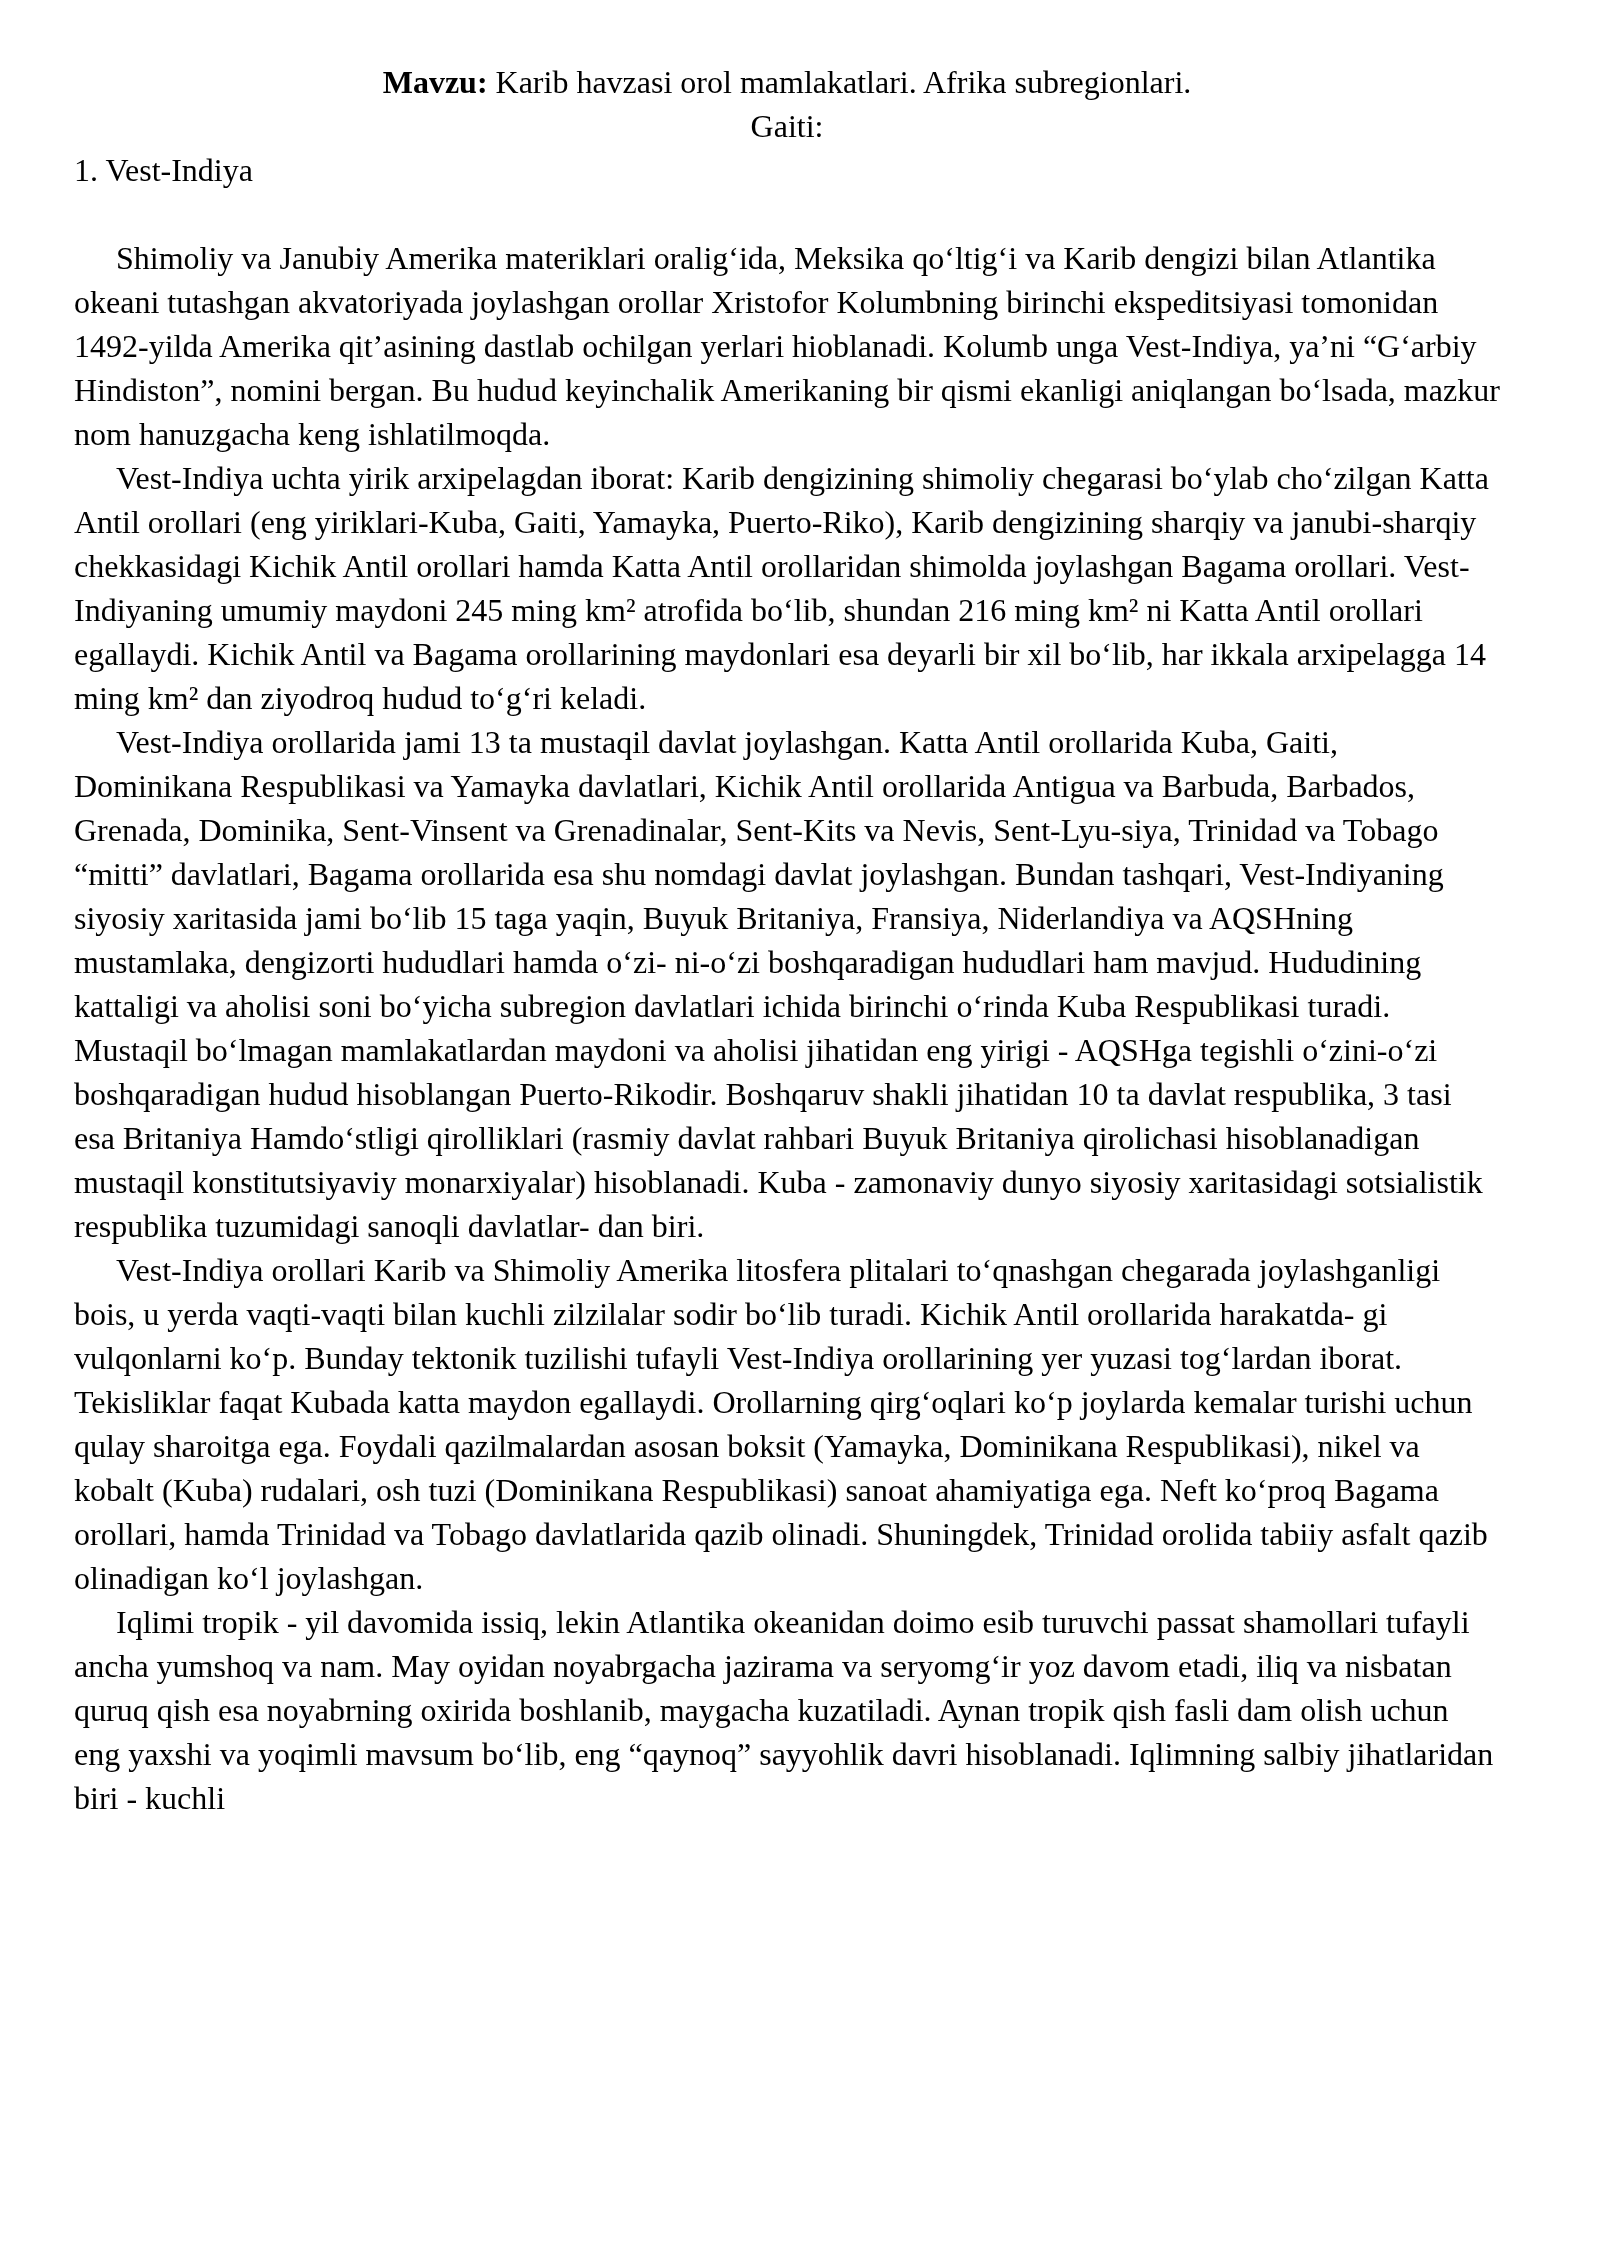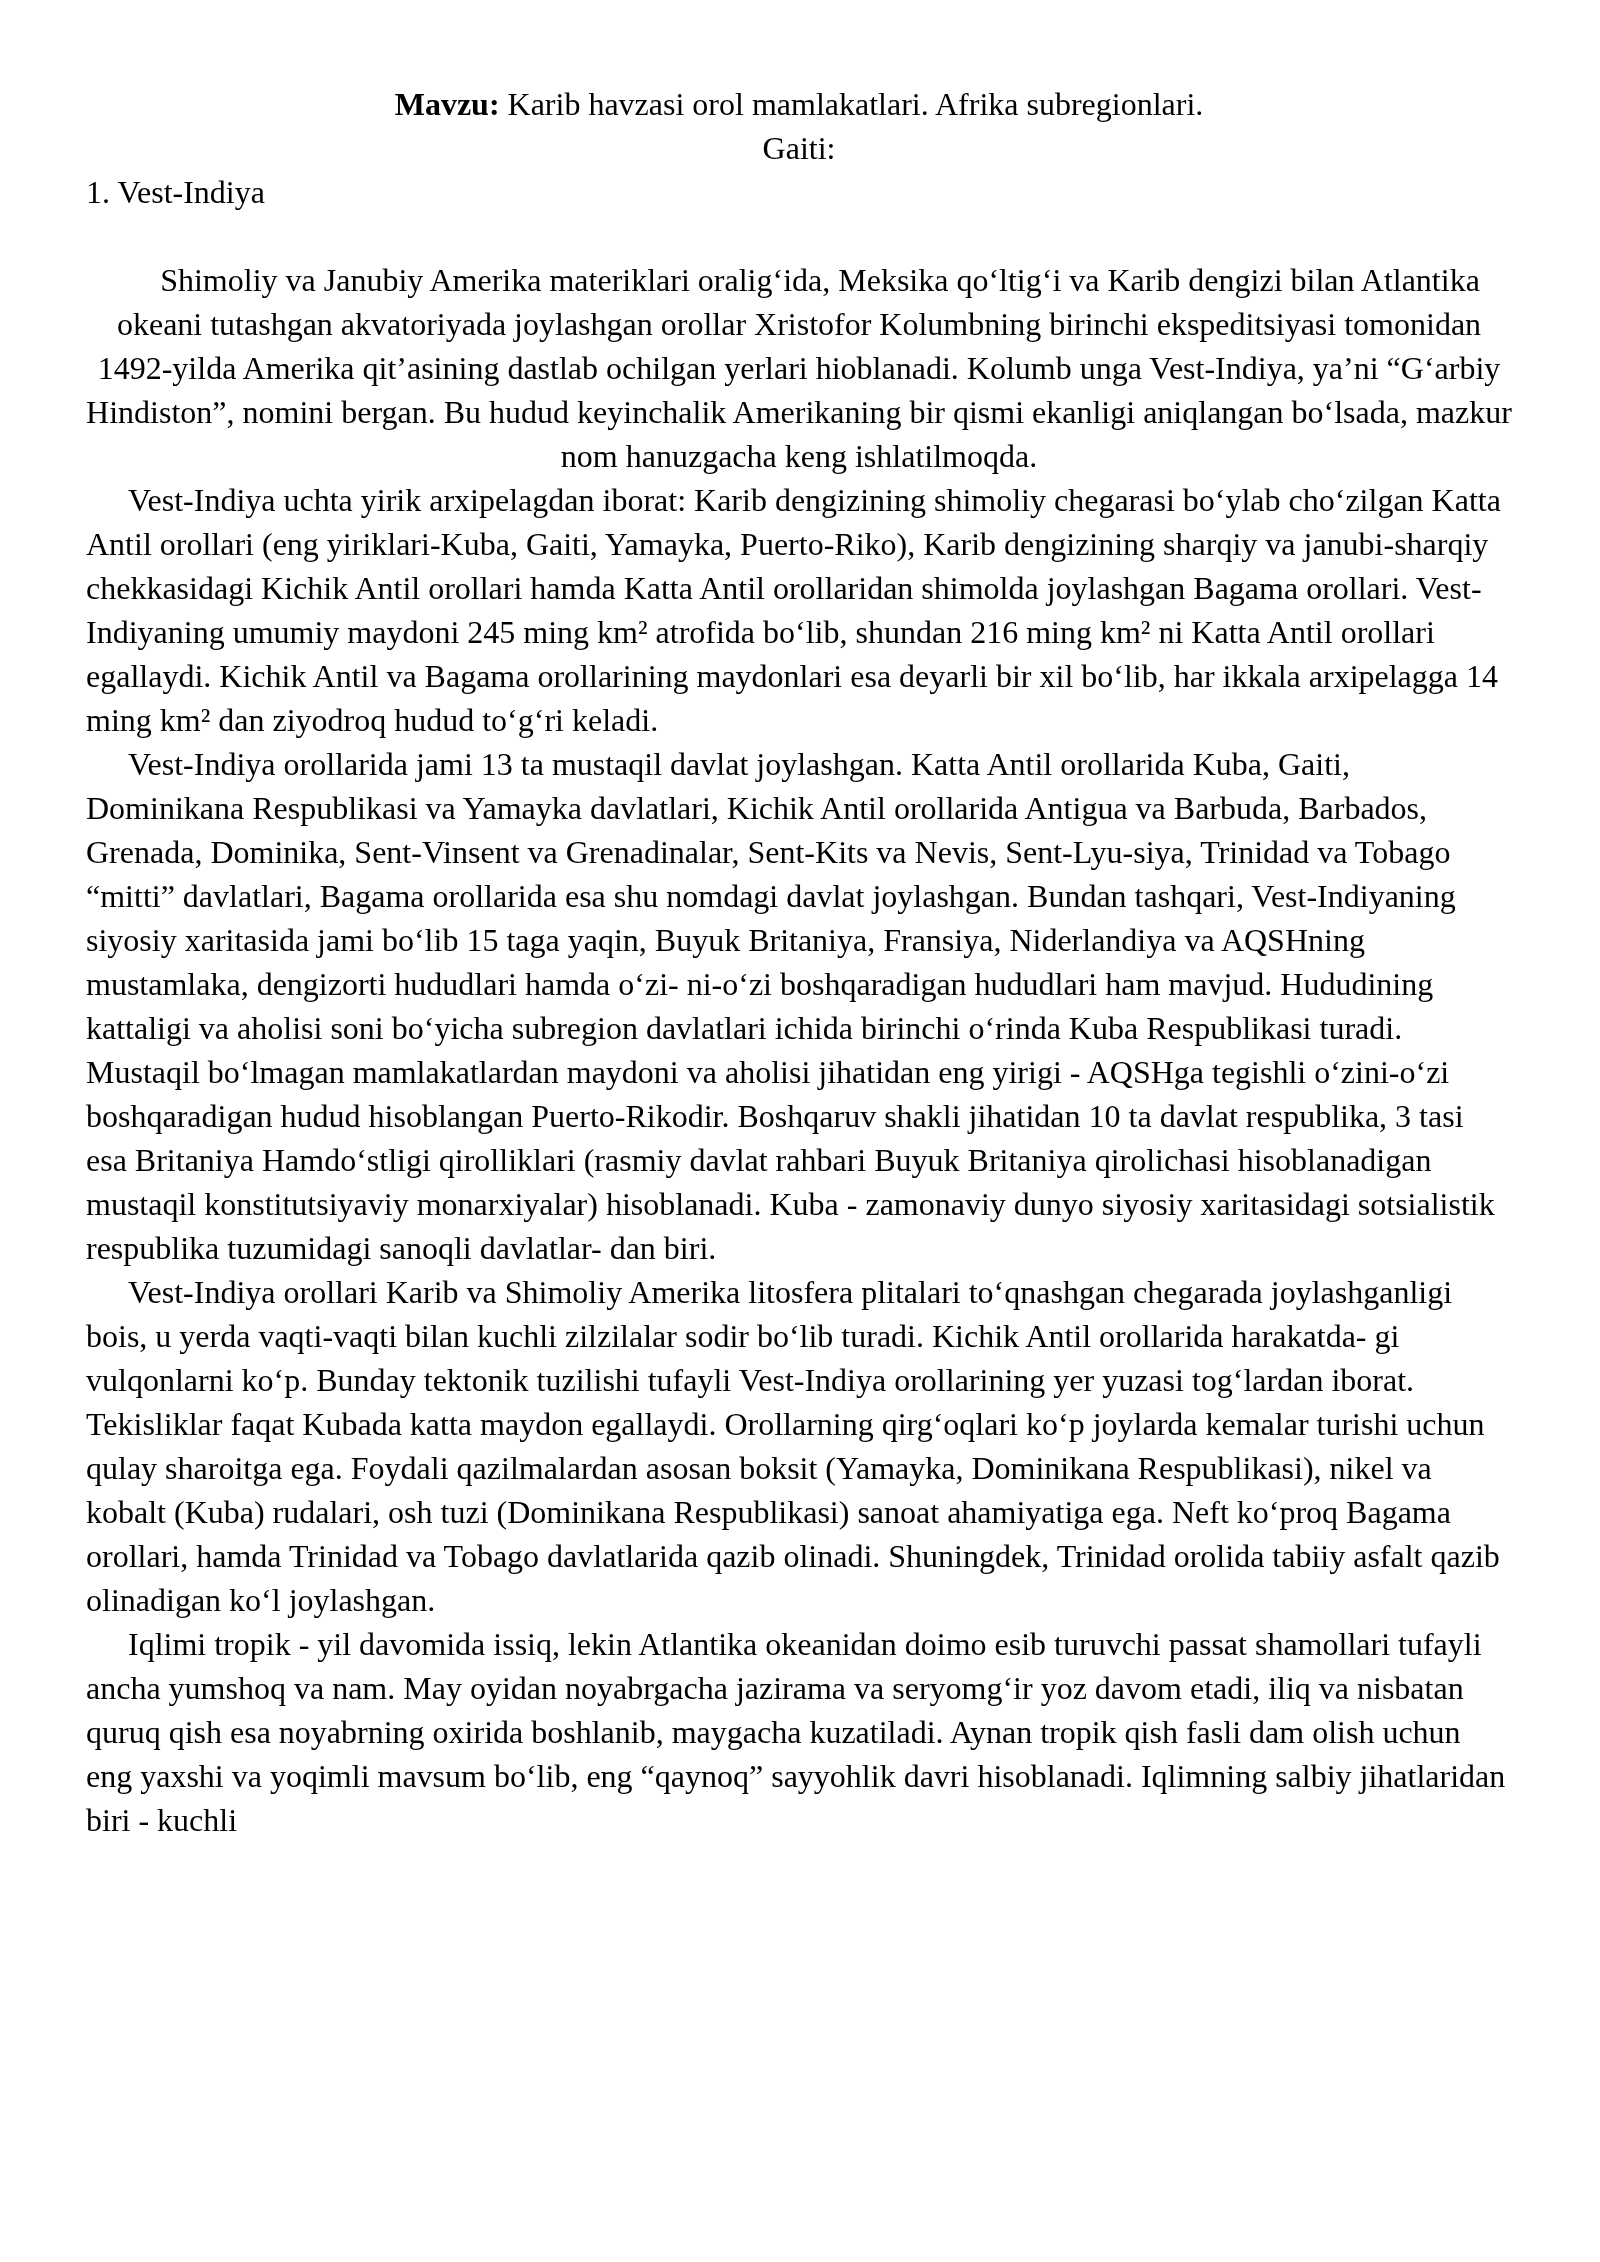--- a/index.html
+++ b/index.html
@@ -7,26 +7,25 @@
     padding: 0;
     background: #ffffff;
   }
   .page {
     position: relative;
     width: 1572px;
     min-height: 2262px;
     box-sizing: border-box;
     background: #ffffff;
     color: #000000;
-    padding: 82px 72px 70px 74px;
+    padding: 60px 72px 70px 74px;
     font-family: "Liberation Serif", "DejaVu Serif", serif;
     font-size: 32px;
     line-height: 44px;
     text-align: left;
-    margin-left: 12px;
   }
   .doc-title {
     text-align: center;
     margin: 0;
   }
   .doc-title .bold {
     font-weight: bold;
   }
   .plan-heading {
     text-align: center;
@@ -39,21 +38,20 @@
   }
   .plan-item {
     margin: 0;
   }
   .body-text p {
     margin: 0;
     text-indent: 42px;
   }
   .body-text p.first-para {
     margin-top: 44px;
-    text-align: center;
   }
 </style>
 </head>
 <body>
 
 <div class="page">
 
   <div class="doc-title">
     <span class="bold">Mavzu:</span>
     <span>Karib havzasi orol mamlakatlari. Afrika subregionlari.</span>

